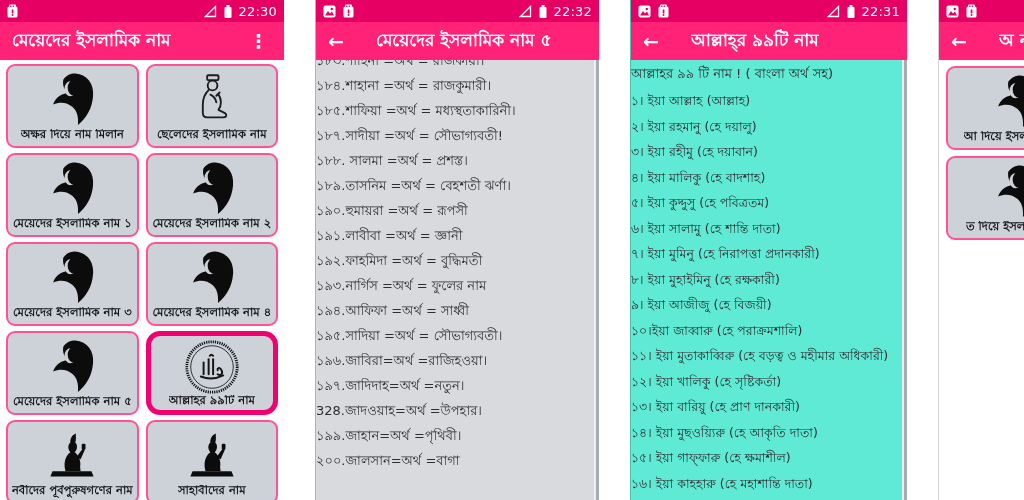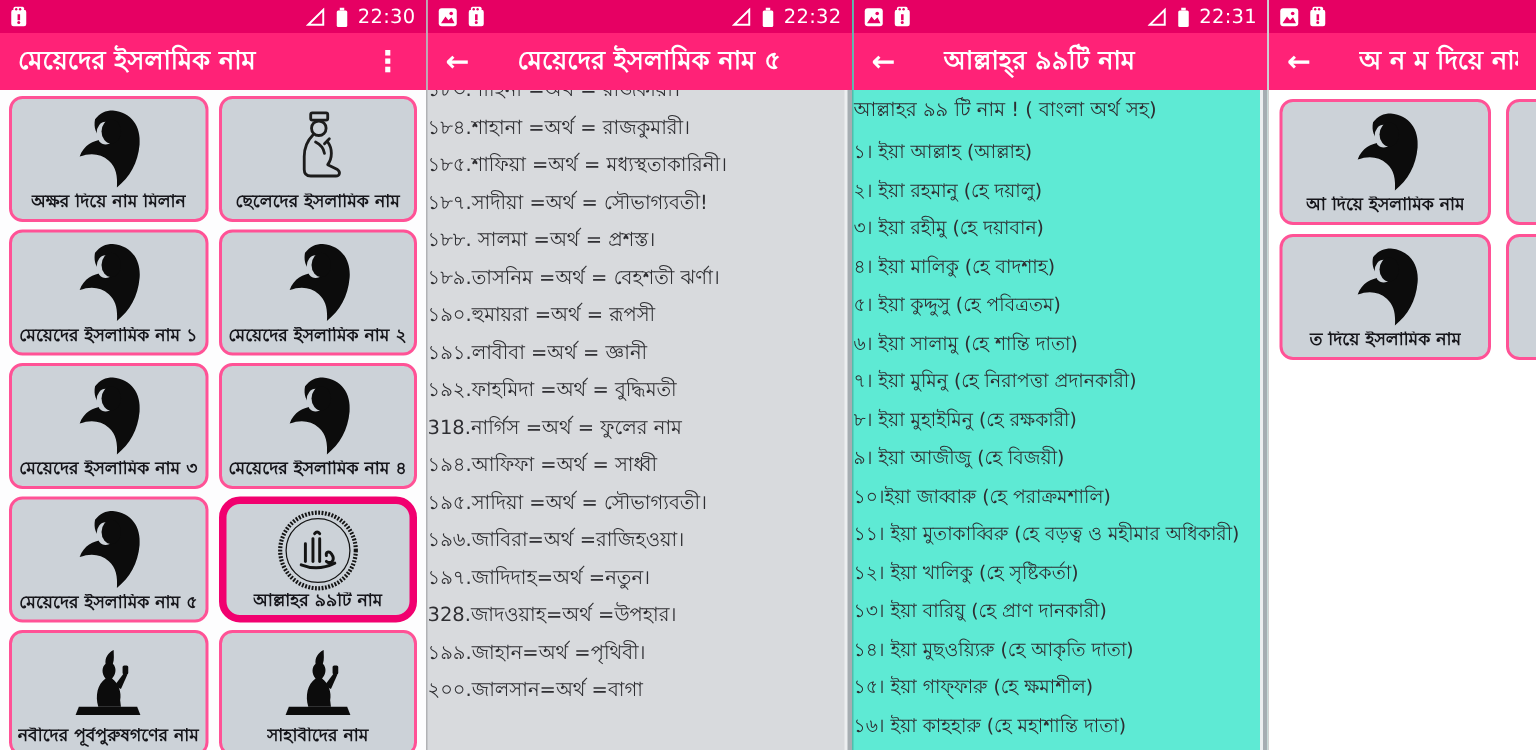--- a/index.html
+++ b/index.html
@@ -3,21 +3,21 @@
 <meta charset="utf-8">
 <style>
   * { margin:0; padding:0; box-sizing:border-box; }
   html,body { background:#fff; }
   .screen {
     width:1024px; height:500px; display:flex; overflow:hidden;
     font-family:"DejaVu Sans","Liberation Sans",sans-serif;
     background:#fff; position:relative;
   }
   .panel { position:relative; height:500px; overflow:hidden; flex:none; background:#fdfdfe; }
-  .panel + .panel { border-left:1px solid rgba(0,0,0,.18); }
+  .panel + .panel { border-left:1px solid rgba(0,0,0,.18);margin-left:31px; }
   .p1 { width:284px; }
   .p2 { width:284px; background:#d8dadd; }
   .p3 { width:277px; background:#5eead4; }
   .p4 { width:179px; background:#ffffff; }
 
   
   .statusbar {
     height:22px; background:#e60063; color:#fff;
     display:flex; align-items:center; gap:7px; padding:0 7px; font-size:13px;
   }
@@ -262,21 +262,21 @@
     <div class="list">
         <div class="row">১৮৩.শাহিনা =অর্থ = রাজকীয়া।</div>
         <div class="row">১৮৪.শাহানা =অর্থ = রাজকুমারী।</div>
         <div class="row">১৮৫.শাফিয়া =অর্থ = মধ্যস্থতাকারিনী।</div>
         <div class="row">১৮৭.সাদীয়া =অর্থ = সৌভাগ্যবতী!</div>
         <div class="row">১৮৮. সালমা =অর্থ = প্রশস্ত।</div>
         <div class="row">১৮৯.তাসনিম =অর্থ = বেহশতী ঝর্ণা।</div>
         <div class="row">১৯০.হুমায়রা =অর্থ = রূপসী</div>
         <div class="row">১৯১.লাবীবা =অর্থ = জ্ঞানী</div>
         <div class="row">১৯২.ফাহমিদা =অর্থ = বুদ্ধিমতী</div>
-        <div class="row">318.নার্গিস =অর্থ = ফুলের নাম</div>
+        <div class="row">১৯৩.নার্গিস =অর্থ = ফুলের নাম</div>
         <div class="row">১৯৪.আফিফা =অর্থ = সাধ্বী</div>
         <div class="row">১৯৫.সাদিয়া =অর্থ = সৌভাগ্যবতী।</div>
         <div class="row">১৯৬.জাবিরা=অর্থ =রাজিহওয়া।</div>
         <div class="row">১৯৭.জাদিদাহ=অর্থ =নতুন।</div>
         <div class="row">328.জাদওয়াহ=অর্থ =উপহার।</div>
         <div class="row">১৯৯.জাহান=অর্থ =পৃথিবী।</div>
         <div class="row">২০০.জালসান=অর্থ =বাগা</div>
       </div>
     <div class="scrollbar">
         <div class="thumb"></div>

